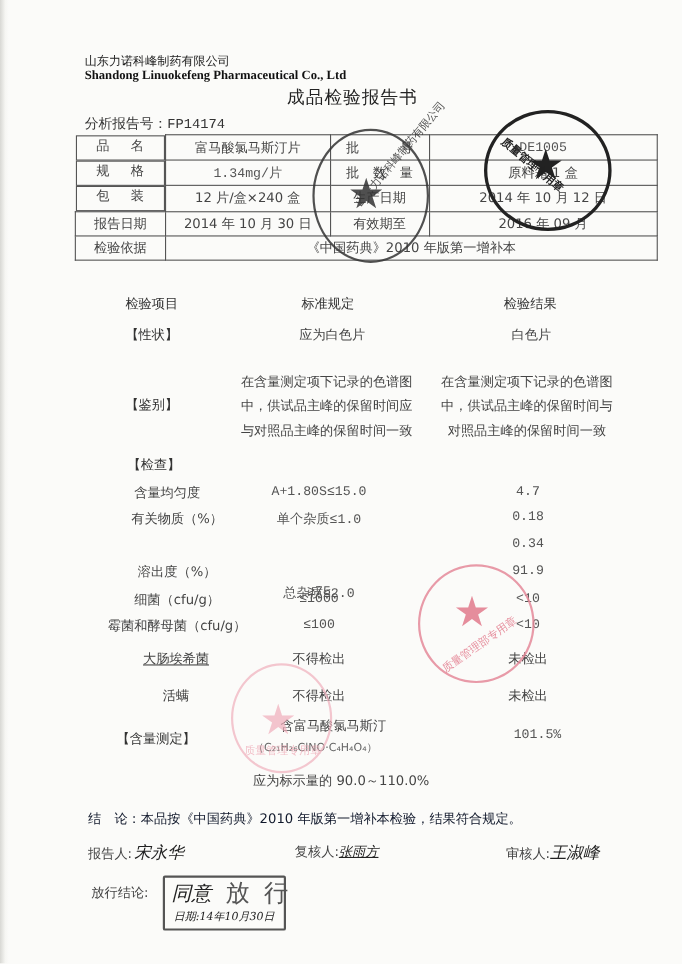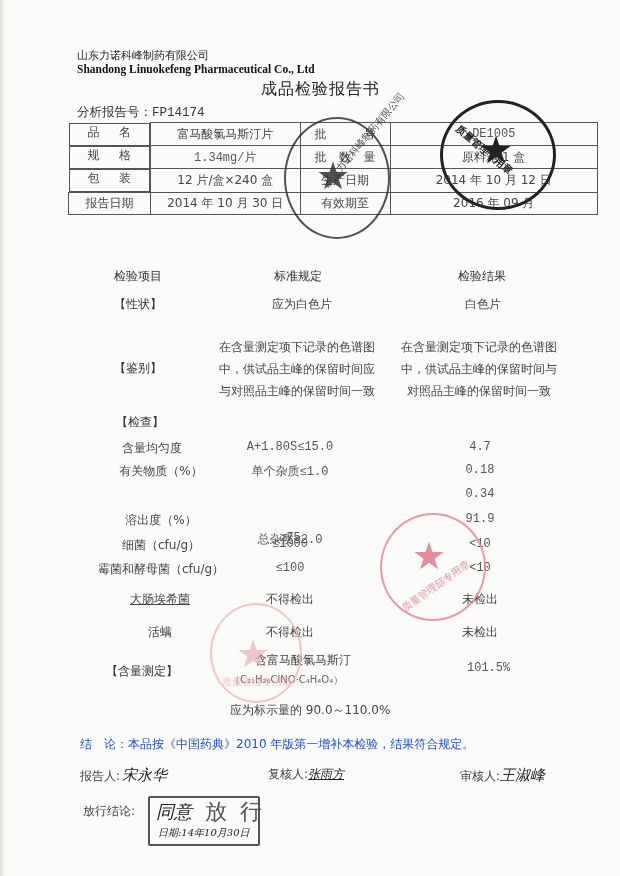--- a/index.html
+++ b/index.html
@@ -113,20 +113,24 @@
     <td>12 片/盒×240 盒</td>
     <td>生产日期</td>
     <td>2014 年 10 月 12 日</td>
   </tr>
   <tr>
     <td>报告日期</td>
     <td>2014 年 10 月 30 日</td>
     <td>有效期至</td>
     <td>2016 年 09 月</td>
   </tr>
+  <tr>
+    <td>检验依据</td>
+    <td colspan="3">《中国药典》2010 年版第一增补本</td>
+  </tr>
 </tbody>
   </table>
 
 <div class="stamp stamp-black1">
   <div class="star" style="left:30px;top:38px;color:#333;">★</div>
   <div class="stamp-txt" style="left:18px;top:14px;color:#333;transform:rotate(-50deg);">山东力诺科峰制药有限公司</div>
 </div>
 <div class="stamp stamp-black2">
   <div class="star" style="left:36px;top:28px;color:#222;">★</div>
   <div class="stamp-txt" style="left:6px;top:40px;color:#222;transform:rotate(40deg);font-weight:bold;">质量管理专用章</div>
@@ -193,21 +197,21 @@
 
 <div class="stamp stamp-red1">
   <div class="star" style="left:30px;top:22px;color:#e27a8c;">★</div>
   <div class="stamp-txt" style="left:14px;top:64px;color:#e27a8c;transform:rotate(-35deg);">质量管理部专用章</div>
 </div>
 <div class="stamp stamp-red2">
   <div class="star" style="left:24px;top:30px;color:#f0aebb;">★</div>
   <div class="stamp-txt" style="left:10px;top:70px;color:#eea4b2;">质量管理专用章</div>
 </div>
 
-<div class="abs row-text" style="left:80px;top:736px;color:#1d4ed8;">
+<div class="abs row-text" style="left:80px;top:736px;color:#0f172a;">
   <span>结　论：</span><span>本品按《中国药典》2010 年版第一增补本检验，结果符合规定。</span>
 </div>
 
 <div class="abs row-text" style="left:80px;top:766px;">
   <span>报告人:</span><span class="sig" style="font-size:15px;margin-left:2px;">宋永华</span>
 </div>
 <div class="abs row-text" style="left:268px;top:766px;">
   <span>复核人:</span><span class="sig" style="font-size:12px;text-decoration:underline;">张雨方</span>
 </div>
 <div class="abs row-text" style="left:460px;top:766px;">

